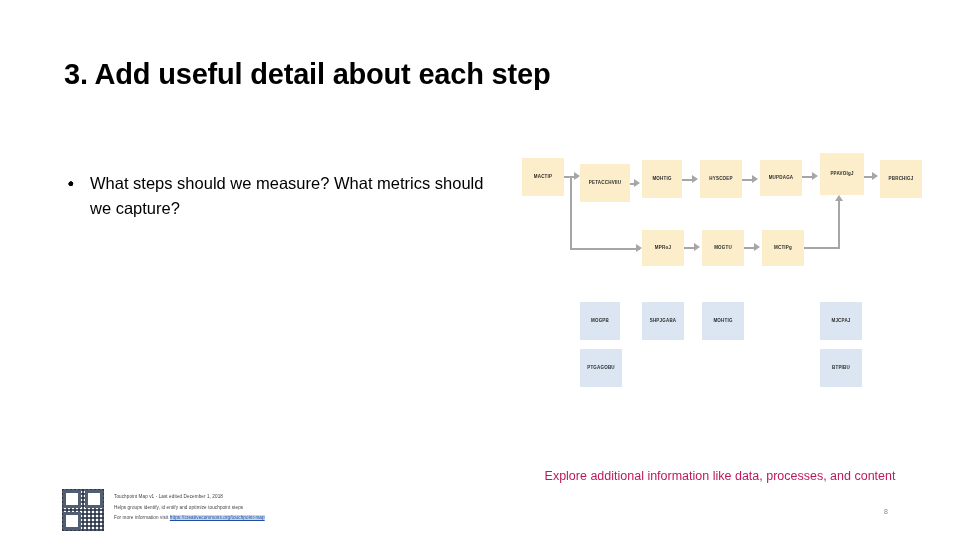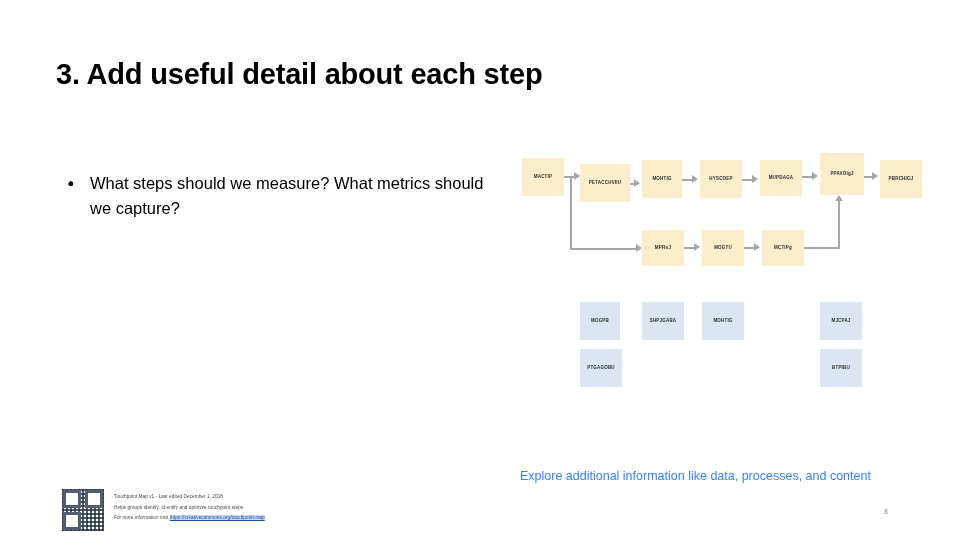--- a/index.html
+++ b/index.html
@@ -12,21 +12,21 @@
     height: 540px;
     position: relative;
     overflow: hidden;
     font-family: "Liberation Sans", sans-serif;
     color: #000000;
   }
 
   
   .slide-title {
     position: absolute;
-    left: 56px;
+    left: 64px;
     top: 58px;
     font-size: 29px;
     font-weight: bold;
     letter-spacing: -0.2px;
     color: #000;
     white-space: nowrap;
   }
 
   
   .left-col {
@@ -111,21 +111,22 @@
     border-color: transparent transparent #a6a6a6 transparent;
   }
 
   
   .diagram-caption {
     position: absolute;
     left: 520px;
     top: 469px;
     width: 400px;
     font-size: 12.5px;
-    color: #3b82f6;
+    color: #be185d;
+    text-align: center;
   }
 
   
   .footer {
     position: absolute;
     left: 62px;
     top: 489px;
     display: flex;
     align-items: flex-start;
   }

